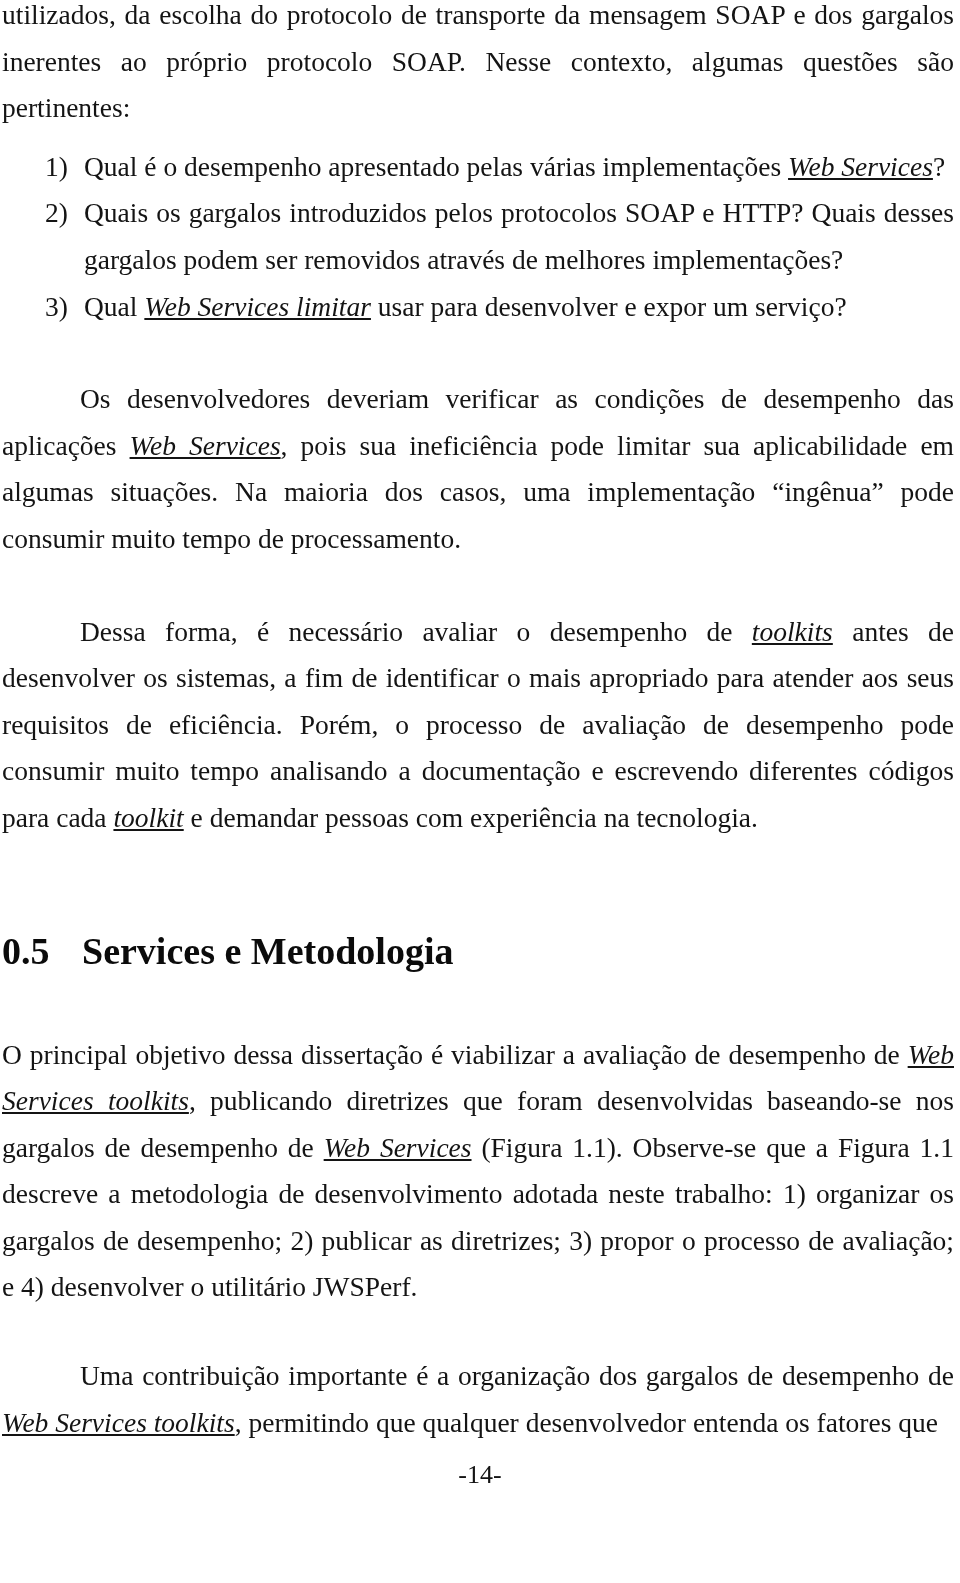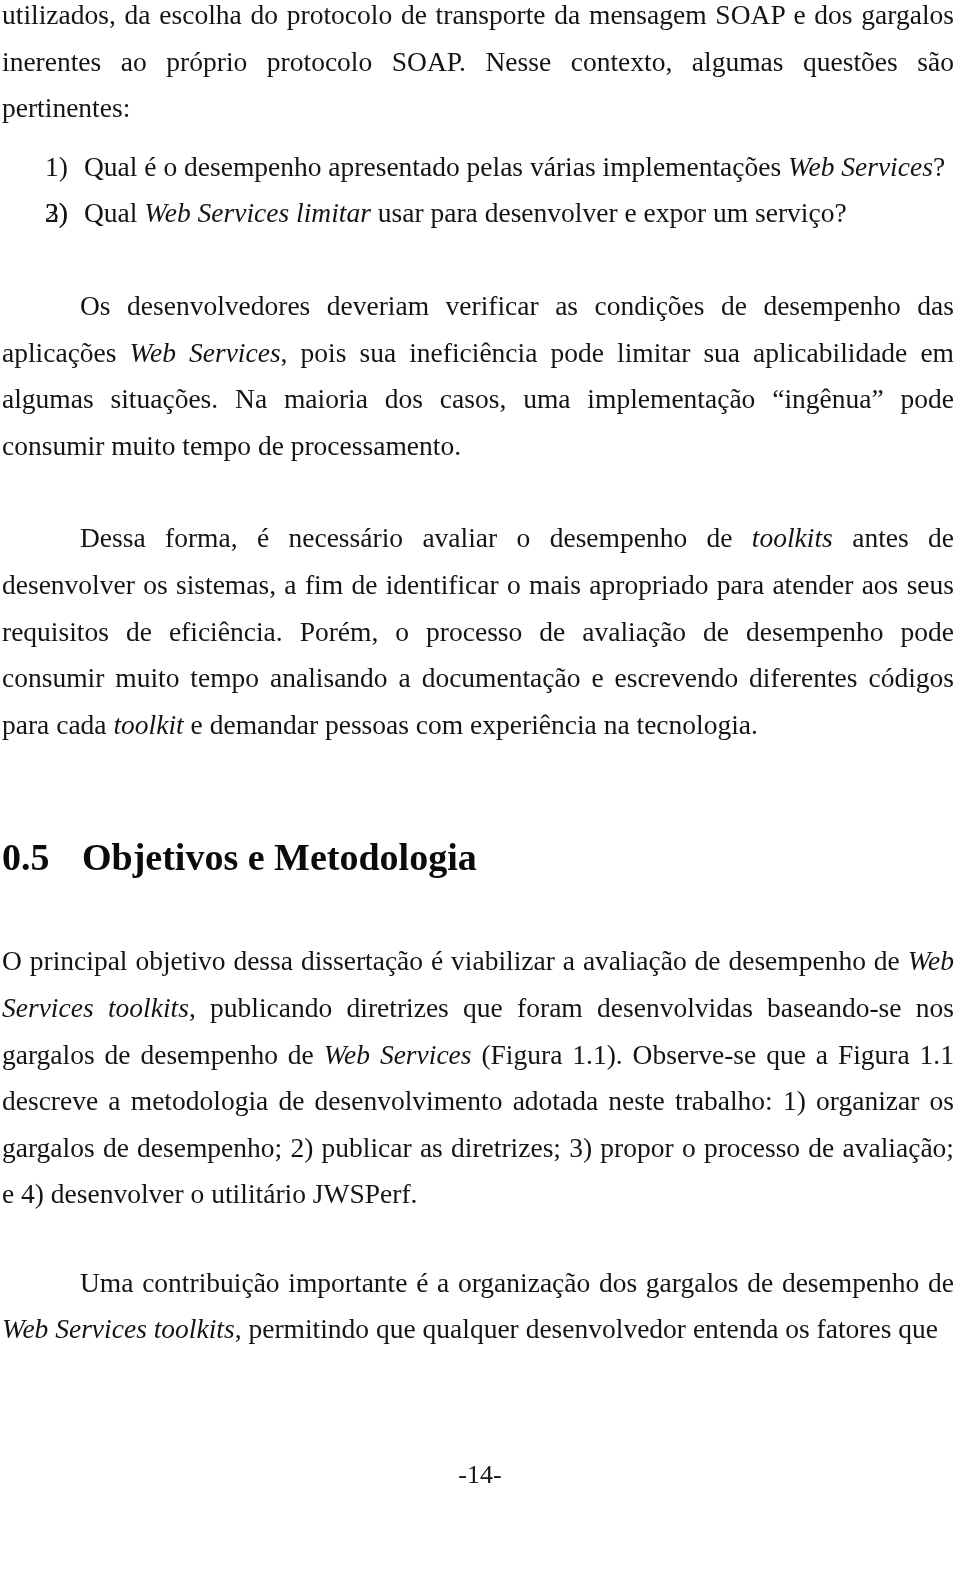--- a/index.html
+++ b/index.html
@@ -101,20 +101,21 @@
     letter-spacing: 0px;
     white-space: nowrap;
   }
   h2.section-heading .num {
     display: inline-block;
     min-width: 80px;
   }
 
   em, i {
     font-style: italic;
+    text-decoration: underline;
   }
 
   .page-number {
     position: absolute;
     left: 0;
     top: 1460px;
     width: 960px;
     text-align: center;
     font-size: 26px;
     line-height: 30px;
@@ -127,36 +128,36 @@
 
 <div class="page">
   <div class="content">
 
     <p class="para noindent">utilizados, da escolha do protocolo de transporte da mensagem SOAP e dos gargalos inerentes ao próprio protocolo SOAP. Nesse contexto, algumas questões são pertinentes:</p>
 
     <div class="gap-list"></div>
 
     <ol class="qlist">
         <li class="single"><span class="marker">1)</span><span>Qual é o desempenho apresentado pelas várias implementações <em>Web Services</em>?</span></li>
-        <li><span class="marker">2)</span></li>
+        <li><span class="marker">2)</span><span>Quais os gargalos introduzidos pelos protocolos SOAP e HTTP? Quais desses gargalos podem ser removidos através de melhores implementações?</span></li>
         <li class="single"><span class="marker">3)</span><span>Qual <em>Web Services limitar</em> usar para desenvolver e expor um serviço?</span></li>
       </ol>
 
     <div class="gap-small"></div>
 
     <p class="para indent">Os desenvolvedores deveriam verificar as condições de desempenho das aplicações <em>Web Services</em>, pois sua ineficiência pode limitar sua aplicabilidade em algumas situações. Na maioria dos casos, uma implementação “ingênua” pode consumir muito tempo de processamento.</p>
 
     <div class="gap-small"></div>
 
     <p class="para indent">Dessa forma, é necessário avaliar o desempenho de <em>toolkits</em> antes de desenvolver os sistemas, a fim de identificar o mais apropriado para atender aos seus requisitos de eficiência. Porém, o processo de avaliação de desempenho pode consumir muito tempo analisando a documentação e escrevendo diferentes códigos para cada <em>toolkit</em> e demandar pessoas com experiência na tecnologia.</p>
 
     <div class="gap-small" style="height:86px"></div>
 
     <h2 class="section-heading">
-      <span class="num">0.5</span><span>Objetivos e Metodologia</span>
+      <span class="num">0.5</span><span>Services e Metodologia</span>
     </h2>
 
     <div class="gap-small" style="height:58px"></div>
 
     <p class="para noindent">O principal objetivo dessa dissertação é viabilizar a avaliação de desempenho de <em>Web Services toolkits</em>, publicando diretrizes que foram desenvolvidas baseando-se nos gargalos de desempenho de <em>Web Services</em> (Figura 1.1). Observe-se que a Figura 1.1 descreve a metodologia de desenvolvimento adotada neste trabalho: 1) organizar os gargalos de desempenho; 2) publicar as diretrizes; 3) propor o processo de avaliação; e 4) desenvolver o utilitário JWSPerf.</p>
 
     <div class="gap-small" style="height:42px"></div>
 
     <p class="para indent">Uma contribuição importante é a organização dos gargalos de desempenho de <em>Web Services toolkits</em>, permitindo que qualquer desenvolvedor entenda os fatores que</p>
 

